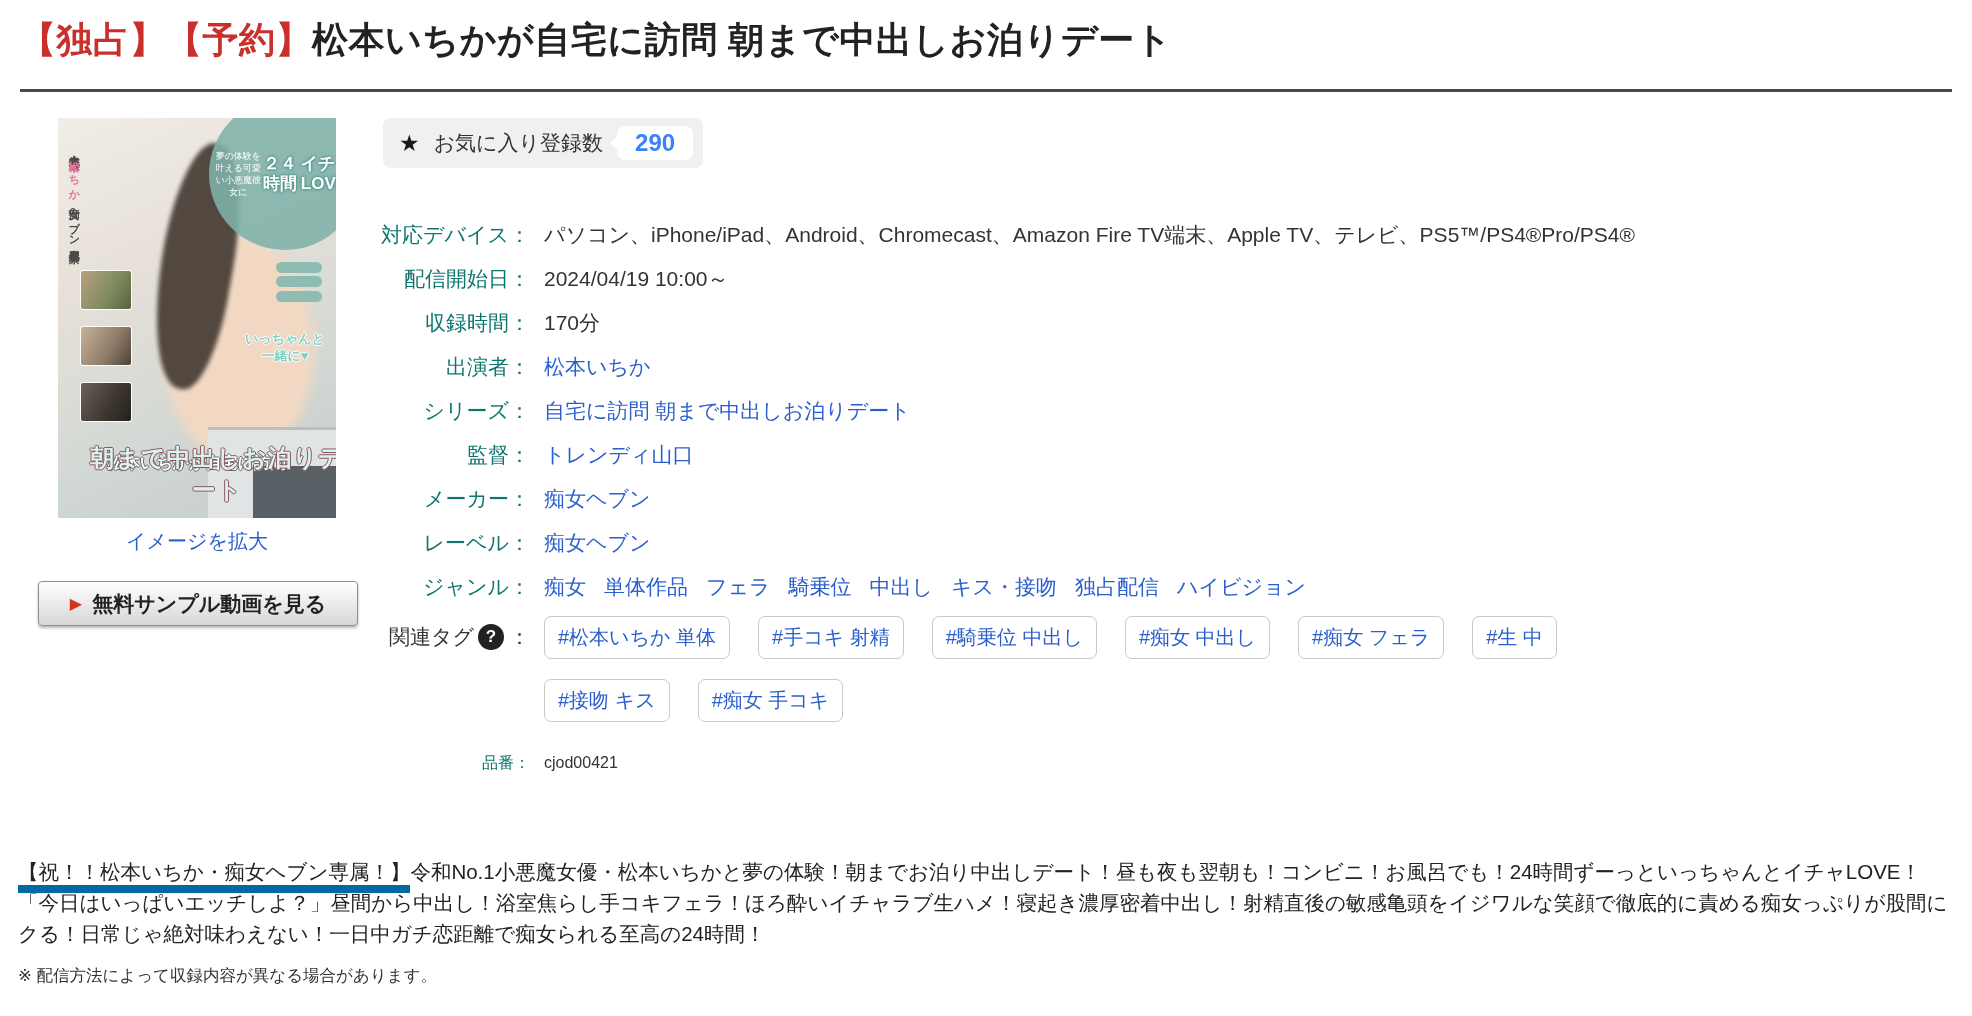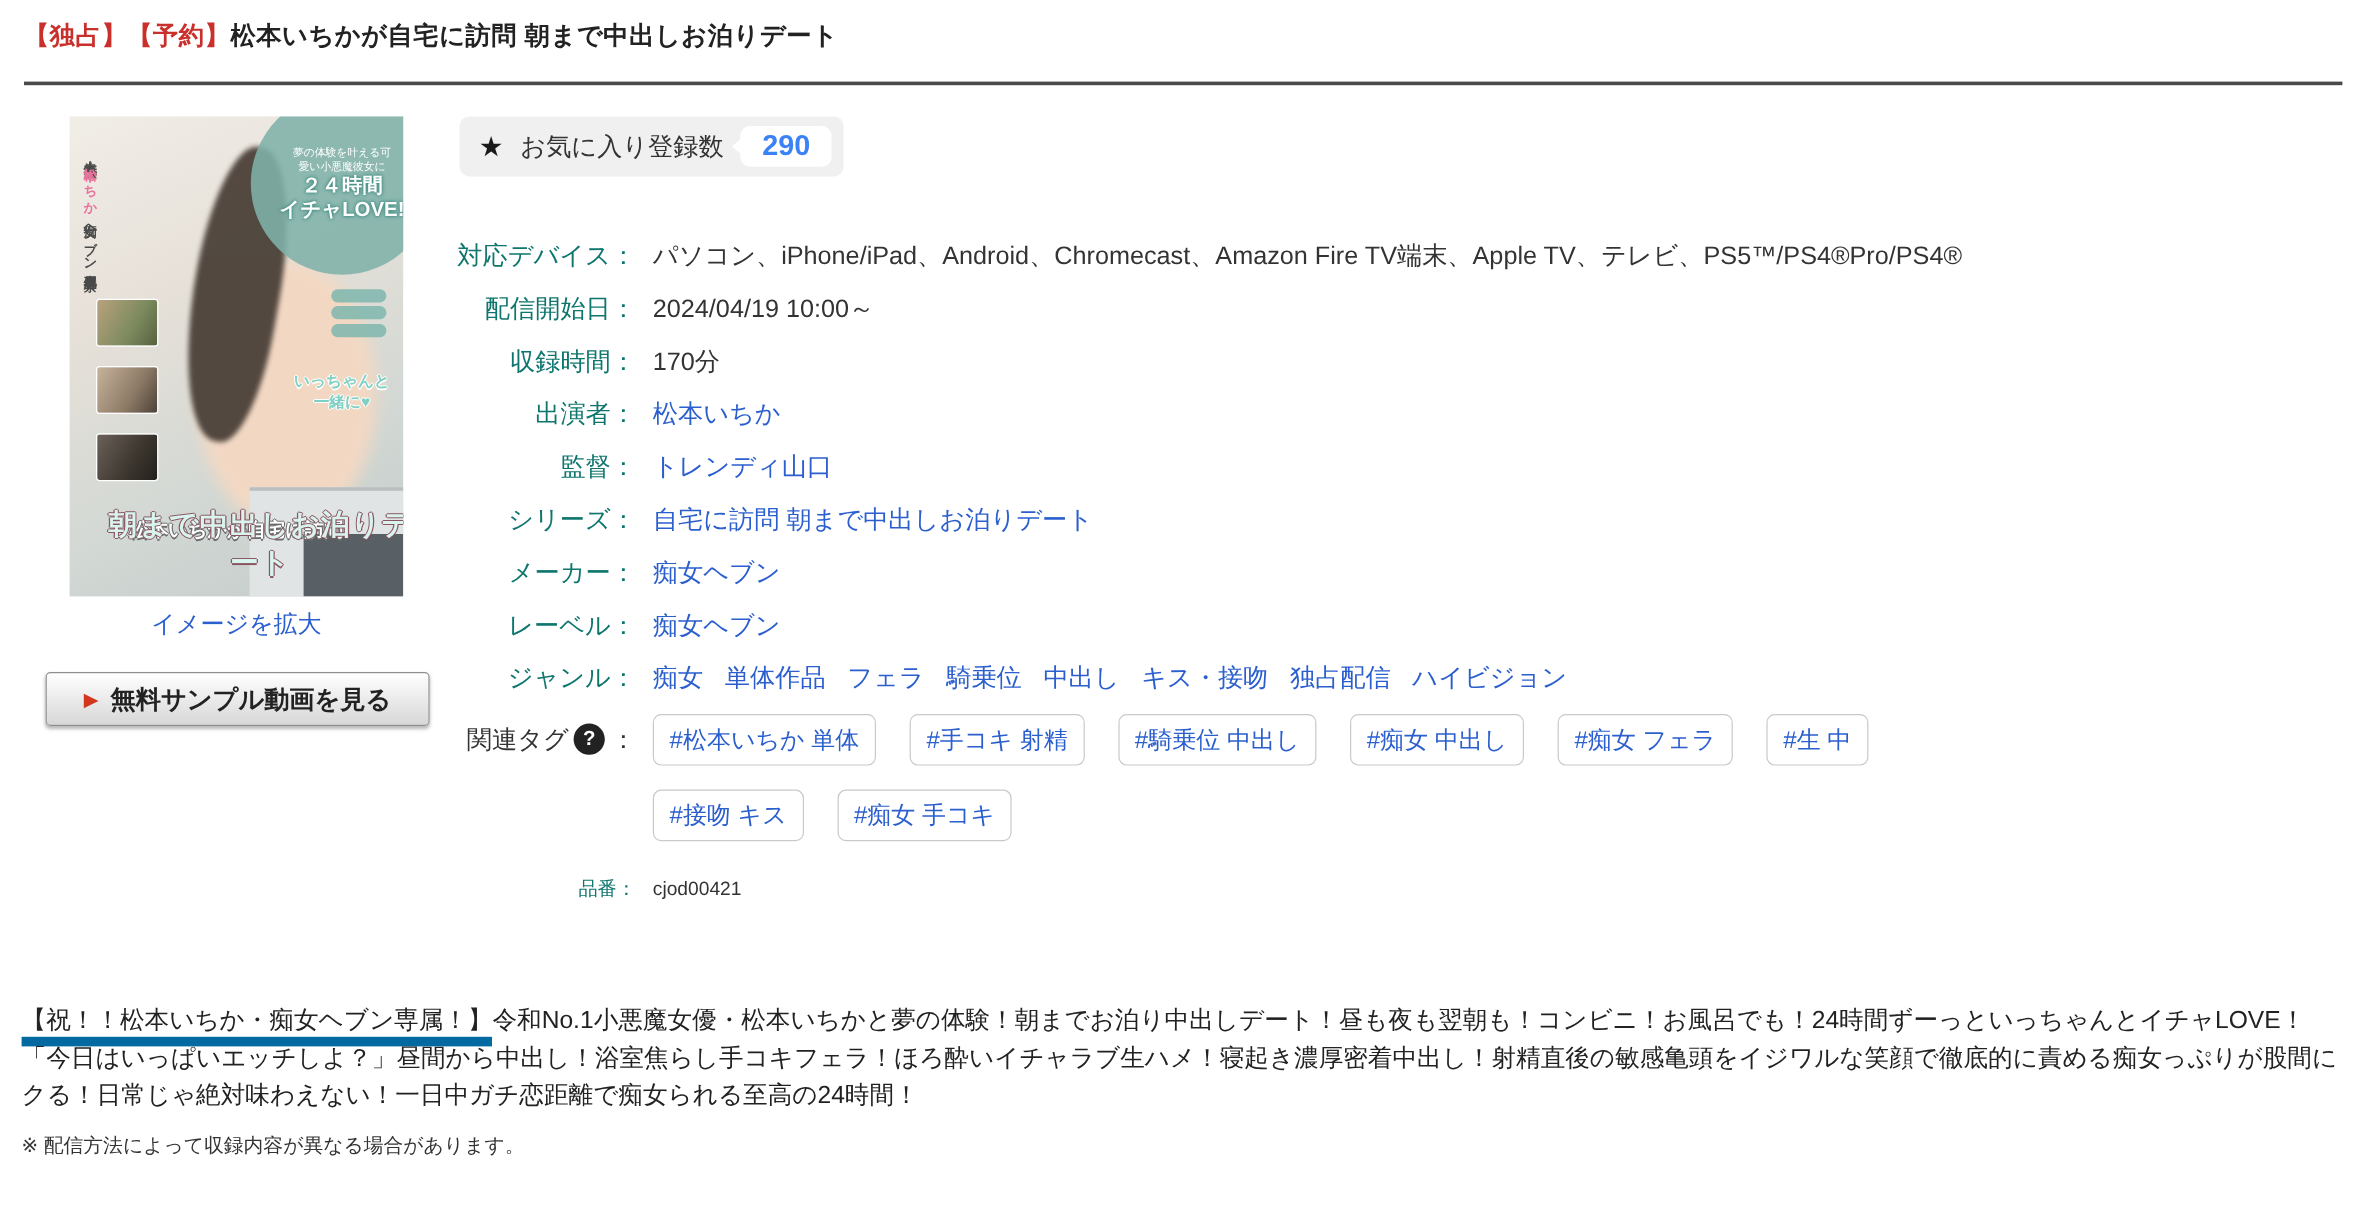--- a/index.html
+++ b/index.html
@@ -3,37 +3,37 @@
 <meta charset="utf-8">
 <style>
   html,body{margin:0;padding:0;}
   body{
     width:1972px;height:1016px;overflow:hidden;background:#fff;
     font-family:"Liberation Sans","DejaVu Sans",sans-serif;color:#222;
     -webkit-font-smoothing:antialiased;
   }
   
   .header{margin:0 20px;padding:16px 0 24px 0;border-bottom:3px solid #4a4a4a;}
-  .page-title{margin:0;font-size:21px;font-weight:bold;color:#222;letter-spacing:.5px;}
+  .page-title{margin:0;font-size:36px;font-weight:bold;color:#222;letter-spacing:.5px;}
   .title-badge{color:#c9302c;font-weight:bold;}
   
   .main{display:flex;padding:26px 20px 0 20px;}
   .left-col{width:345px;flex:none;}
   .right-col{flex:1;min-width:0;}
   
   .cover{position:relative;width:278px;height:400px;margin-left:38px;overflow:hidden;cursor:pointer;
     background:linear-gradient(155deg,#f1ede7 0%,#e6e0d8 35%,#d2d8d4 70%,#c3cbc9 100%);}
   .cover .hair{position:absolute;top:6%;left:37%;width:26%;height:62%;background:#463c34;
     border-radius:48% 52% 42% 58%;transform:rotate(10deg);filter:blur(2px);opacity:.92;}
   .cover .skin{position:absolute;top:30%;left:38%;width:54%;height:56%;background:#f2d8c3;
     border-radius:50%;filter:blur(6px);}
   .cover .counter{position:absolute;bottom:0;right:0;width:46%;height:22%;background:#e0e4e5;border-top:3px solid #b9bfc1;}
   .cover .appliance{position:absolute;bottom:0;right:0;width:30%;height:13%;background:#596065;border-radius:3px 0 0 0;}
   .cover .teal-circle{position:absolute;top:-5%;right:-9%;width:152px;height:152px;border-radius:50%;
-    background:rgba(128,178,170,.88);display:flex;flex-direction:column;justify-content:center;align-items:center;
+    background:rgba(128,178,170,.88);display:flex;flex-direction:row;justify-content:center;align-items:center;
     text-align:center;padding:6px;box-sizing:border-box;}
   .cover .teal-circle .small{font-size:9px;color:#fff;line-height:12px;width:86px;}
   .cover .teal-circle .big{font-size:17px;font-weight:bold;color:#fff;line-height:20px;
     text-shadow:0 0 3px #3f8c80,0 0 3px #3f8c80;}
   .cover .side-text{position:absolute;top:7%;left:3%;height:58%;writing-mode:vertical-rl;
     font-size:11px;line-height:16px;color:#4a4a4a;font-weight:bold;letter-spacing:1px;}
   .cover .side-text .pink{color:#e8739c;}
   .cover .thumb{position:absolute;left:8%;width:50px;height:38px;border:1px solid #fff;border-radius:3px;}
   .cover .thumb1{top:38%;background:linear-gradient(120deg,#b9a27e,#7c8a5e 60%,#57613f);}
   .cover .thumb2{top:52%;background:linear-gradient(120deg,#c7b39b,#8d7a66 60%,#4c4238);}
@@ -138,26 +138,26 @@
         </div>
         <div class="detail-row">
           <div class="detail-label">収録時間：</div>
           <div class="detail-value">170分</div>
         </div>
         <div class="detail-row">
           <div class="detail-label">出演者：</div>
           <div class="detail-value"><a class="lnk">松本いちか</a></div>
         </div>
         <div class="detail-row">
+          <div class="detail-label">シリーズ：</div>
+          <div class="detail-value"><a class="lnk">自宅に訪問 朝まで中出しお泊りデート</a></div>
+        </div>
+        <div class="detail-row">
           <div class="detail-label">監督：</div>
           <div class="detail-value"><a class="lnk">トレンディ山口</a></div>
-        </div>
-        <div class="detail-row">
-          <div class="detail-label">シリーズ：</div>
-          <div class="detail-value"><a class="lnk">自宅に訪問 朝まで中出しお泊りデート</a></div>
         </div>
         <div class="detail-row">
           <div class="detail-label">メーカー：</div>
           <div class="detail-value"><a class="lnk">痴女ヘブン</a></div>
         </div>
         <div class="detail-row">
           <div class="detail-label">レーベル：</div>
           <div class="detail-value"><a class="lnk">痴女ヘブン</a></div>
         </div>
         <div class="detail-row">

